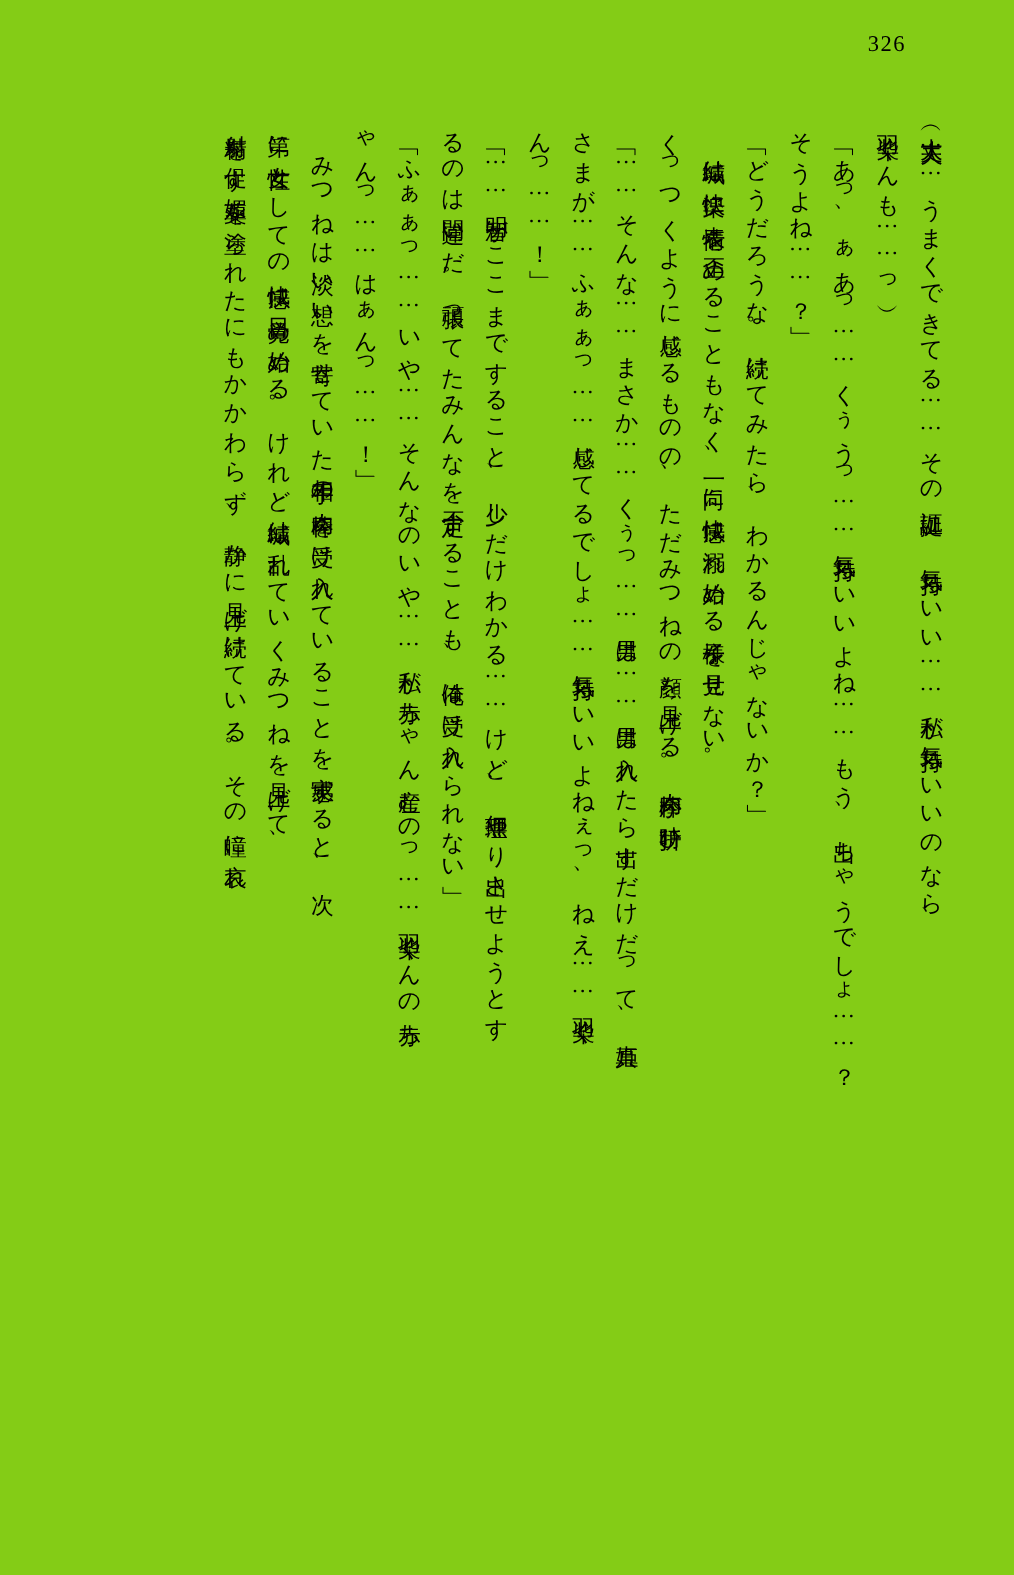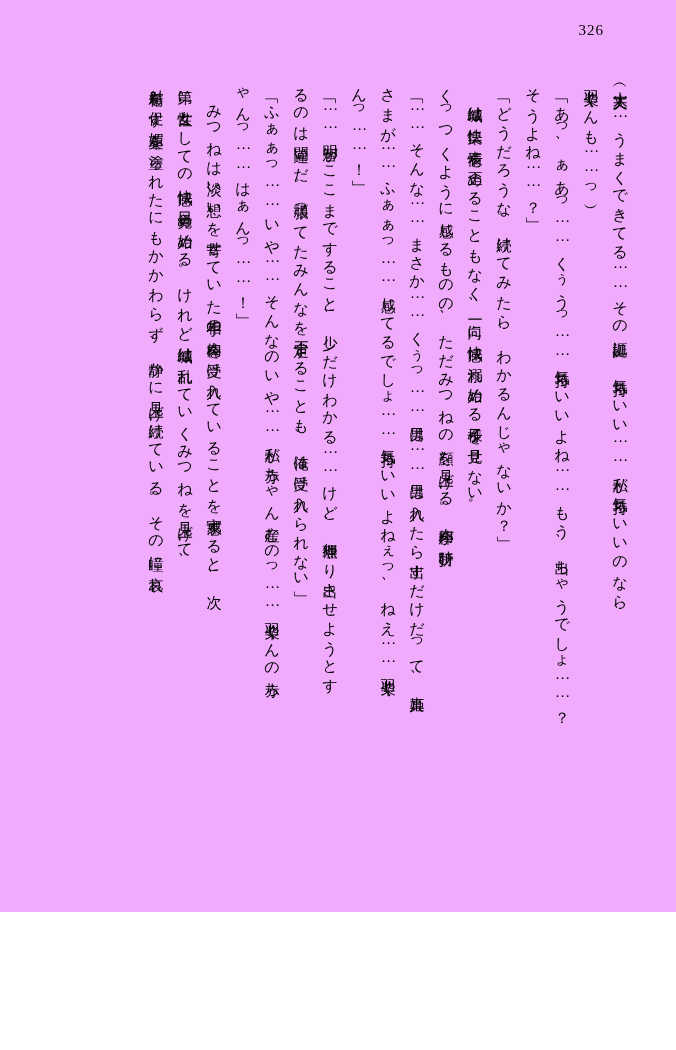--- a/index.html
+++ b/index.html
@@ -10,22 +10,22 @@
   body {
     width: 676px;
     height: 1050px;
     font-family: "Liberation Serif", "DejaVu Serif", serif;
     color: #000000;
     overflow: hidden;
   }
   .page {
     position: relative;
     width: 676px;
-    height: 912px;
-    background: #f0abfc;
+    height: 1050px;
+    background: #84cc16;
     box-sizing: border-box;
   }
   .page-number {
     position: absolute;
     top: 22px;
     right: 72px;
     font-size: 15px;
     letter-spacing: 1px;
     font-family: "Liberation Serif", "DejaVu Serif", serif;
     color: #000000;

